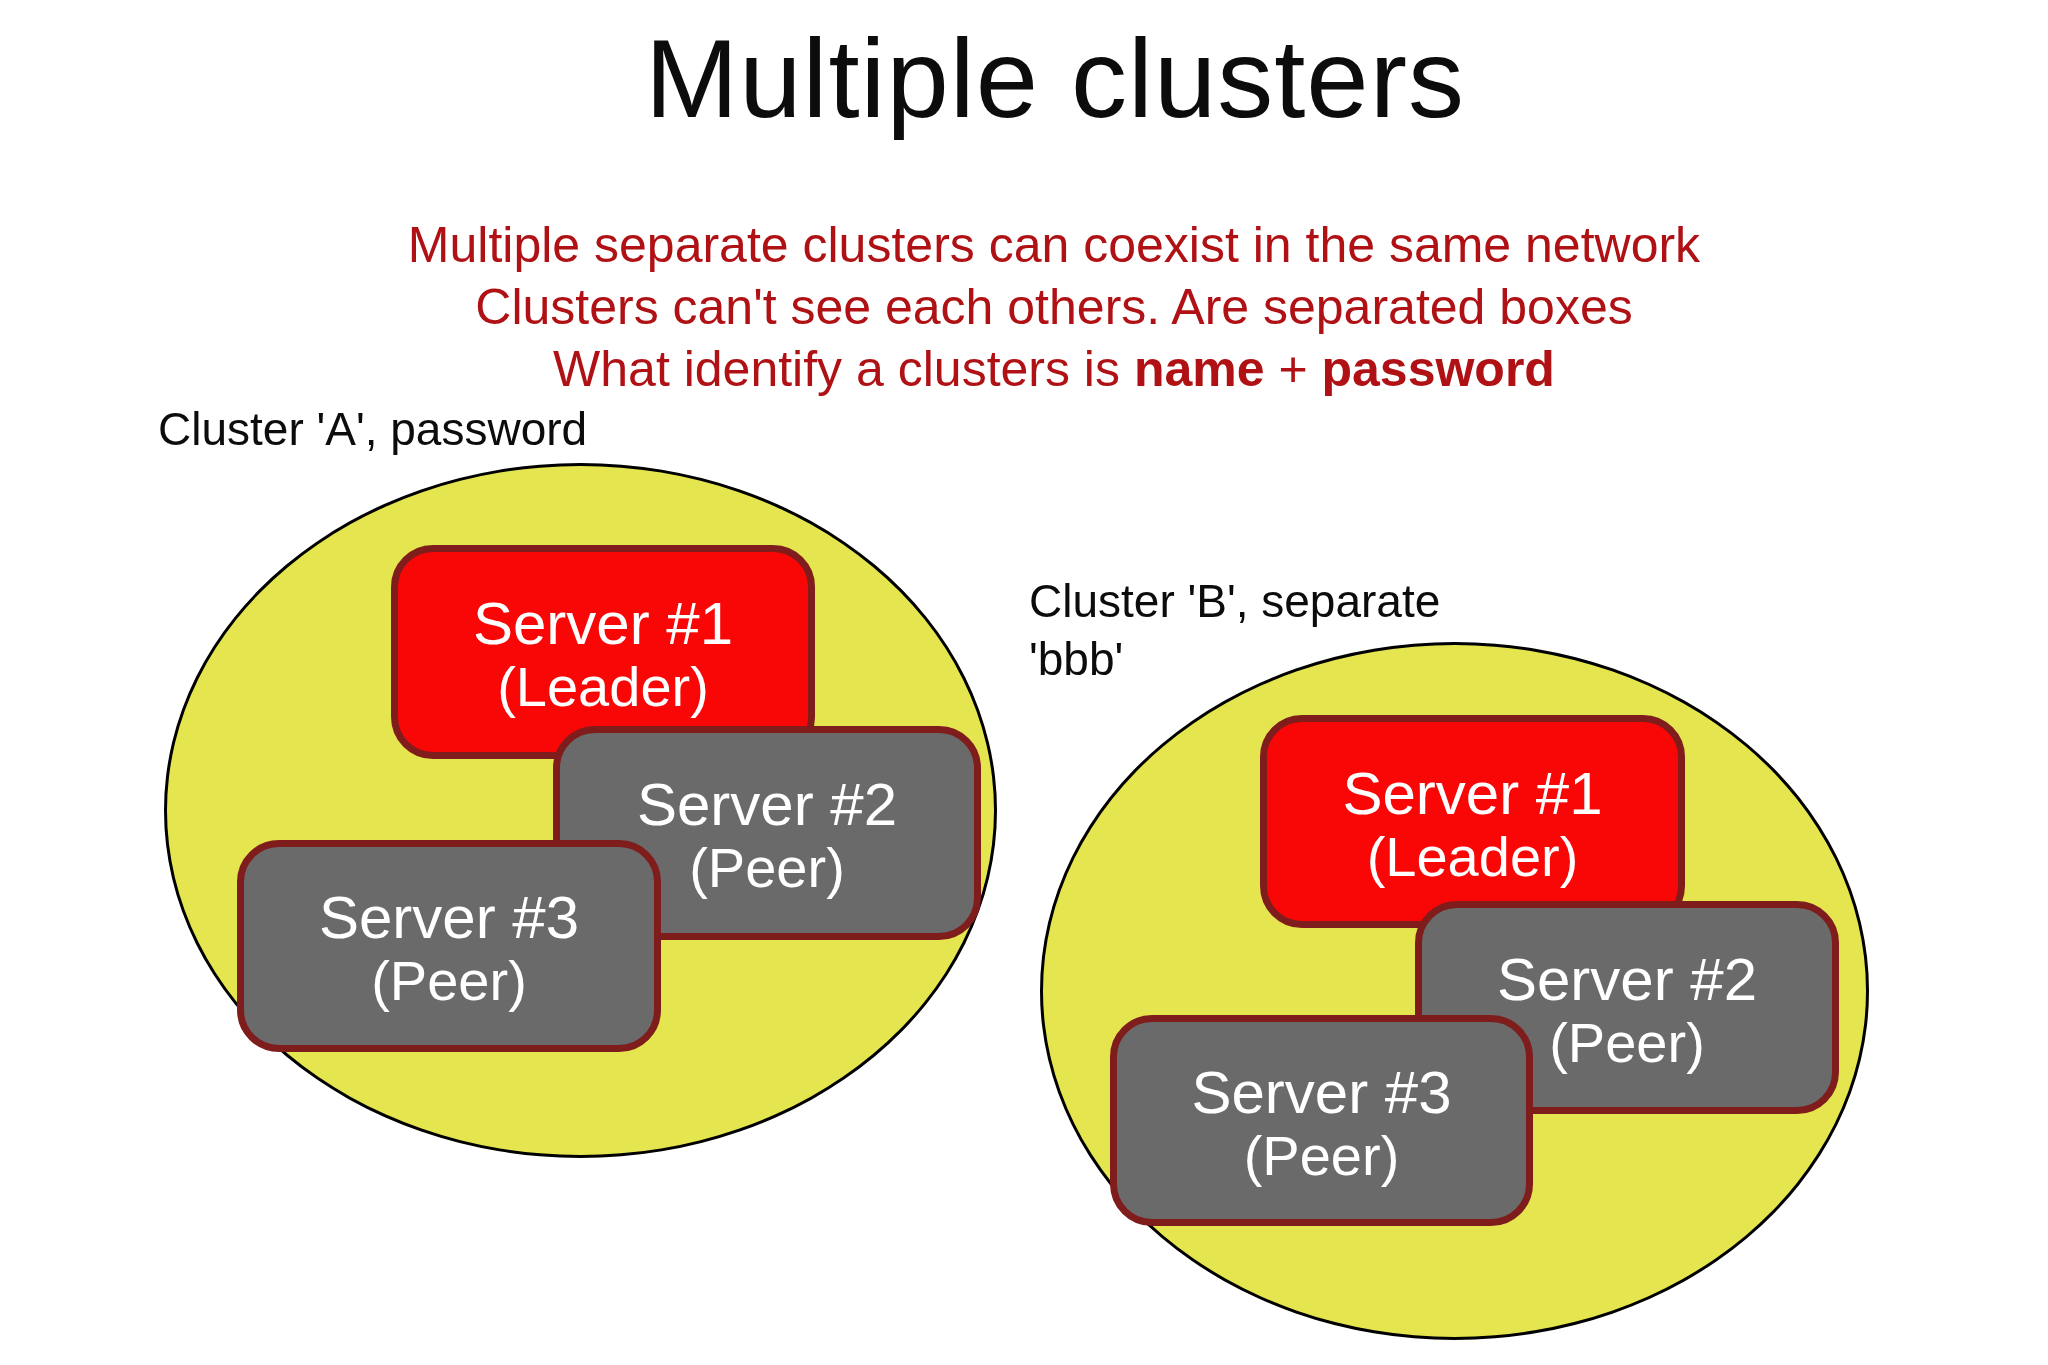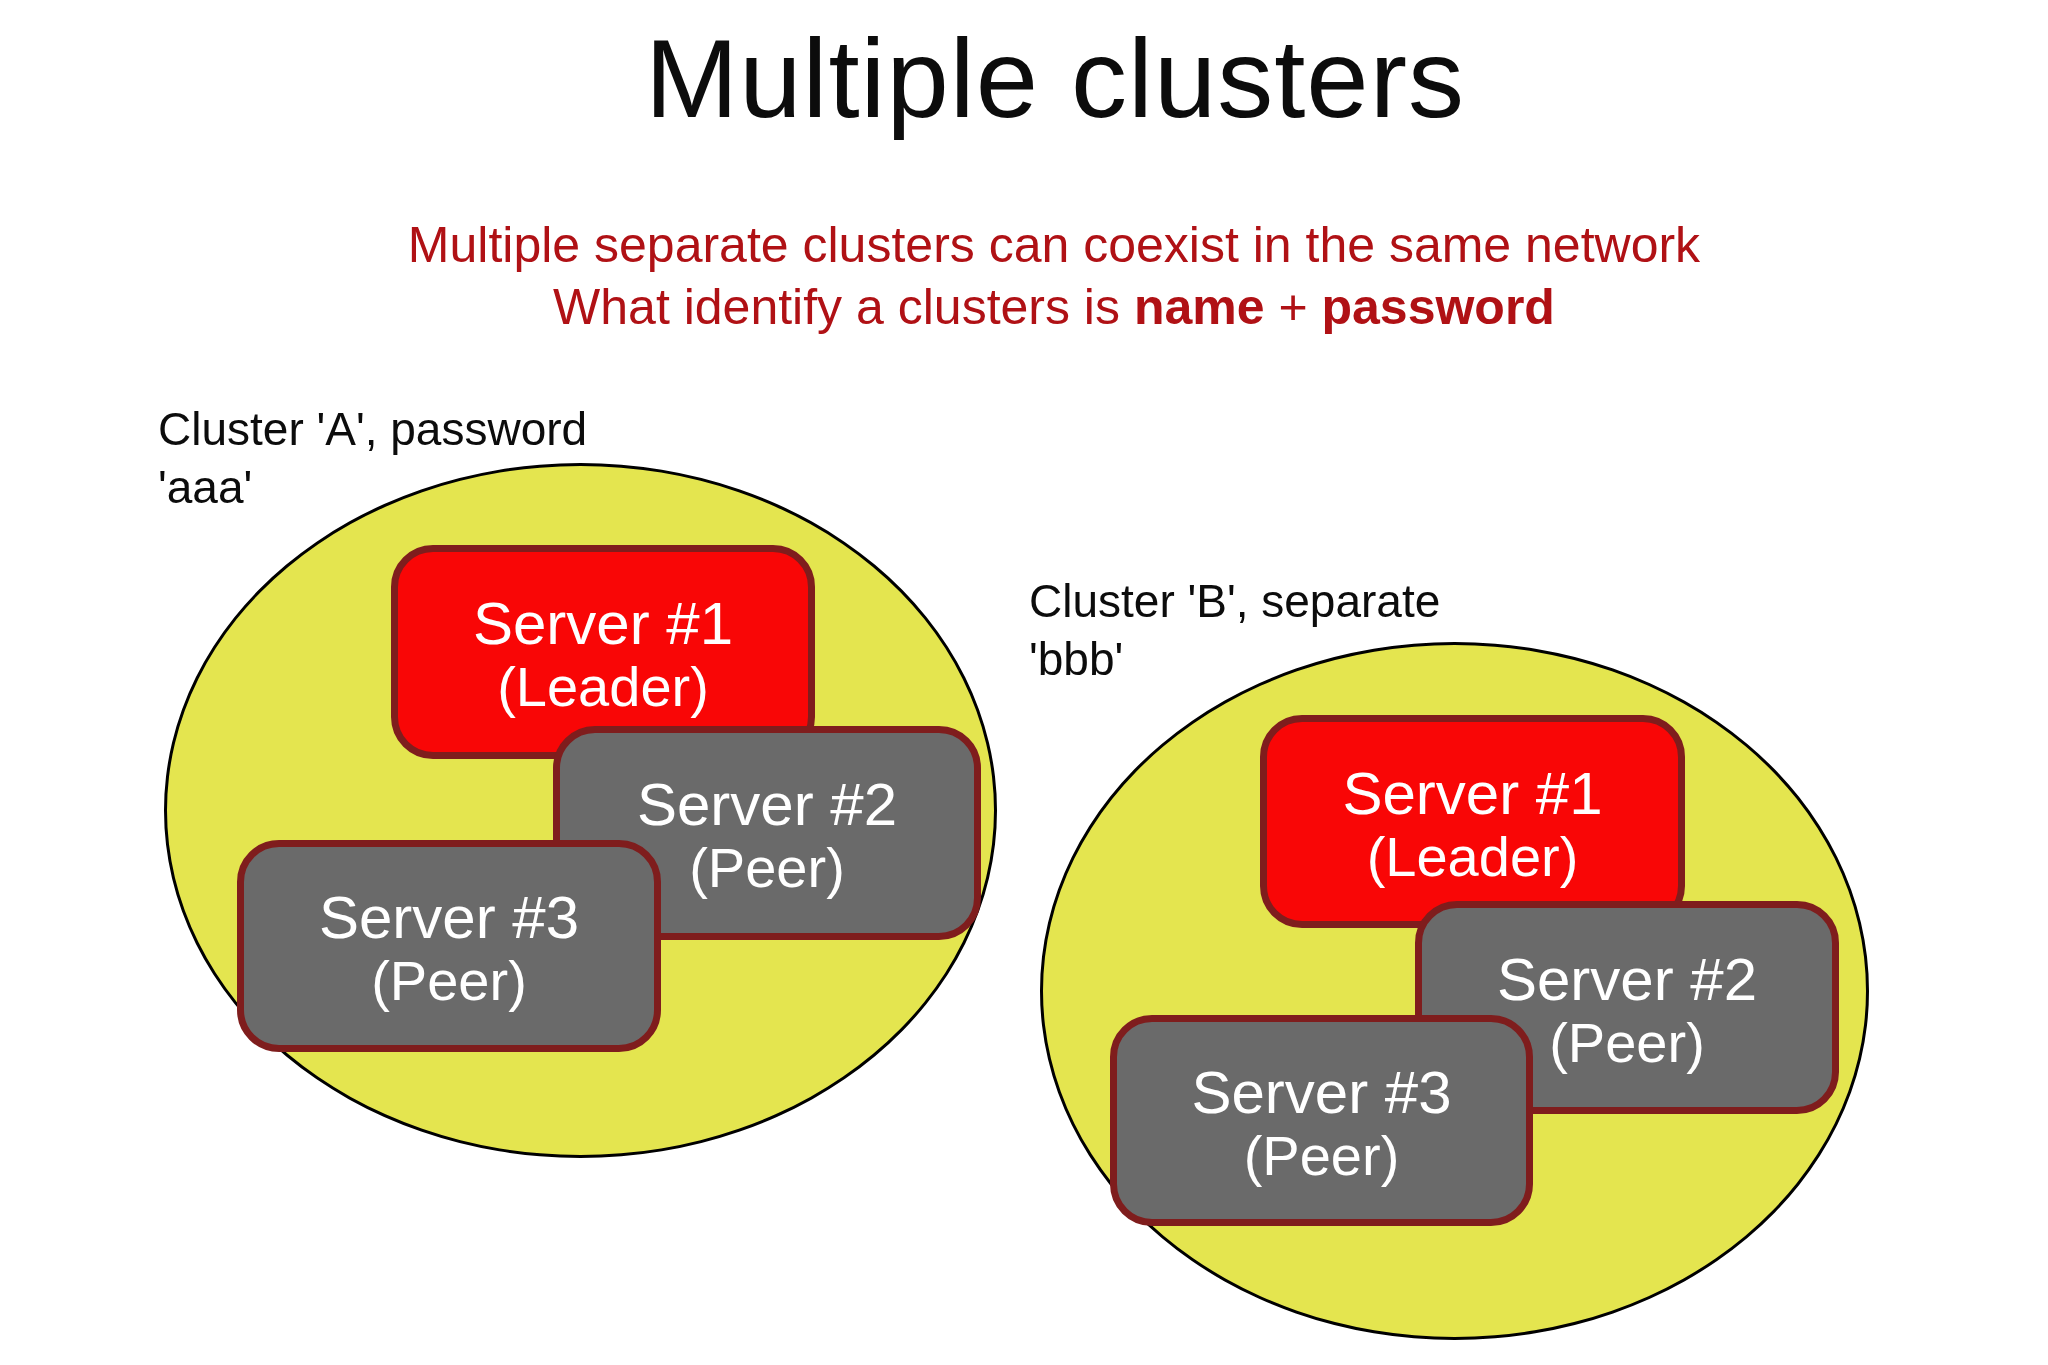--- a/index.html
+++ b/index.html
@@ -96,26 +96,26 @@
 </style>
 </head>
 <body>
 
 <div class="slide">
 
   <h1 class="title">Multiple clusters</h1>
 
   <div class="intro">
     <div class="intro-line">Multiple separate clusters can coexist in the same network</div>
+    <div class="intro-line">Clusters can't see each others. Are separated boxes</div>
     <div class="intro-line"><span>What identify a clusters is </span><b>name</b><span> + </span><b>password</b></div>
   </div>
 
   <div class="cluster-label label-a">
     <div>Cluster 'A', password</div>
-    <div>'aaa'</div>
   </div>
   <div class="ellipse ellipse-a"></div>
 
   <div class="box leader box-a1">
     <div class="srv">Server #1</div>
     <div class="role">(Leader)</div>
   </div>
   <div class="box peer box-a2">
     <div class="srv">Server #2</div>
     <div class="role">(Peer)</div>

